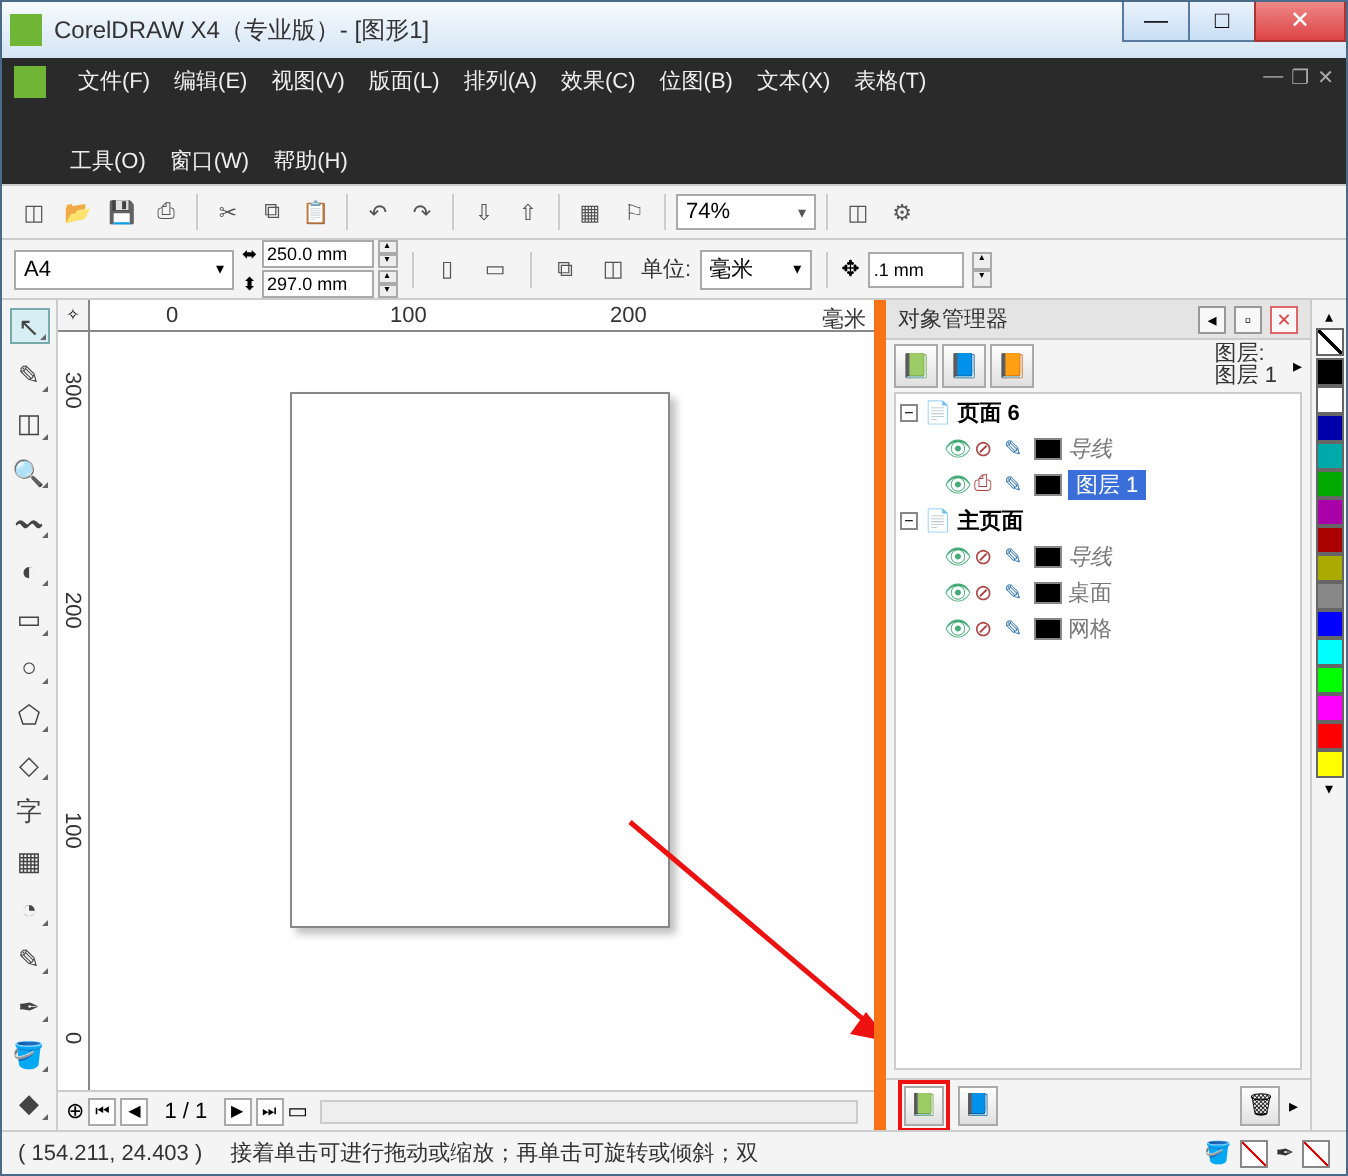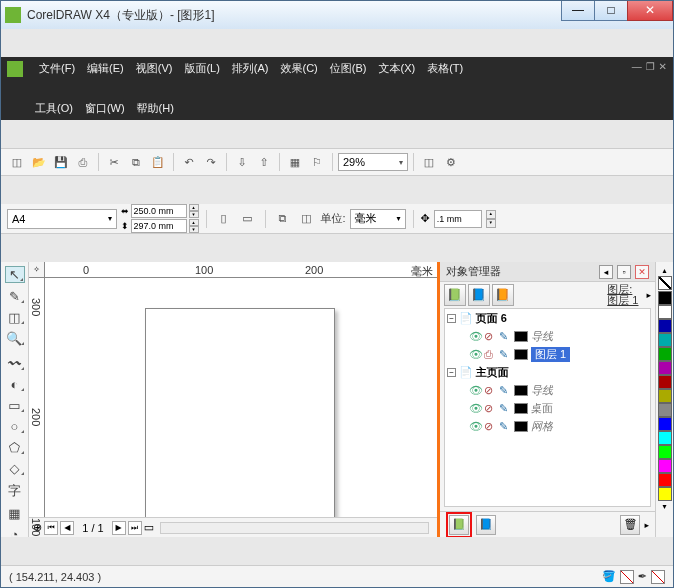--- a/index.html
+++ b/index.html
@@ -1,17 +1,17 @@
 <!DOCTYPE html>
 <html><head>
 <meta charset="utf-8">
 <style>
 * { margin: 0; padding: 0; box-sizing: border-box; font-family: "Microsoft YaHei", Arial, sans-serif; font-size: 11px; }
 body { background: #fff; }
-.window { width: 674px; height: 588px; border: 1px solid #4a6a8a; background: #e8e8e8; display: flex; flex-direction: column; overflow: hidden; gap: 28px; }
+.window { width: 674px; height: 588px; border: 1px solid #4a6a8a; background: #e8e8e8; display: flex; flex-direction: column; overflow: hidden; }
 .titlebar { height: 28px; background: linear-gradient(#f5fafe, #d5e5f5); display: flex; align-items: center; padding: 0 4px; position: relative; }
 .titlebar .app-icon { width: 16px; height: 16px; background: #6fb536; margin-right: 6px; }
 .titlebar .title { color: #333; font-size: 12px; }
 .win-controls { position: absolute; right: 0; top: 0; display: flex; }
 .win-controls div { width: 34px; height: 20px; border: 1px solid #5a7ba0; border-top: none; background: linear-gradient(#eaf2fb,#c8dff5); text-align: center; line-height: 18px; font-size: 12px; margin-left: -1px; }
 .win-controls .close { width: 46px; background: linear-gradient(#e88,#d44); color: #fff; border-color: #a33; }
 .menubar { background: #2a2a2a; padding: 4px 6px; display: flex; flex-wrap: wrap; gap: 12px; position: relative; }
 .menubar .menu-item { color: #eee; cursor: default; }
 .menubar .doc-icon { width: 16px; height: 16px; background: #6fb536; margin-right: 4px; }
 .menubar .doc-controls { position: absolute; right: 6px; top: 4px; display: flex; gap: 4px; }
@@ -38,29 +38,29 @@
 .canvas-area { flex: 1; display: flex; flex-direction: column; background: #fff; position: relative; overflow: hidden; }
 .ruler-h { height: 16px; background: #fff; border-bottom: 1px solid #888; position: relative; margin-left: 16px; font-size: 8px; color: #333; }
 .ruler-h .tick { position: absolute; top: 2px; }
 .ruler-corner { position: absolute; left: 0; top: 0; width: 16px; height: 16px; background: #f4f4f4; border-right: 1px solid #888; border-bottom: 1px solid #888; font-size: 8px; text-align: center; line-height: 16px; }
 .canvas-body { flex: 1; display: flex; }
 .ruler-v { width: 16px; background: #fff; border-right: 1px solid #888; position: relative; font-size: 8px; color: #333; }
 .ruler-v .tick { position: absolute; left: 1px; writing-mode: vertical-rl; }
 .canvas { flex: 1; background: #fff; position: relative; overflow: hidden; }
 .page { position: absolute; left: 100px; top: 30px; width: 190px; height: 268px; background: #fff; border: 1px solid #888; box-shadow: 3px 3px 4px rgba(0,0,0,.25); }
 .arrow-annotation { position: absolute; pointer-events: none; }
-.docker { width: 218px; background: #f4f4f4; border-left: 3px solid #f97316; display: flex; flex-direction: column; }
+.docker { width: 218px; background: #f4f4f4; border-left: 6px solid #f97316; display: flex; flex-direction: column; }
 .docker-title { height: 20px; background: #e4e4e4; display: flex; align-items: center; padding: 0 6px; justify-content: space-between; border-bottom: 1px solid #ccc; }
 .docker-title .ttl { color: #333; }
 .docker-title .ctrls { display: flex; gap: 4px; }
 .docker-title .ctrls span { width: 14px; height: 14px; border: 1px solid #999; background: #f8f8f8; text-align: center; line-height: 12px; font-size: 9px; }
 .docker-title .ctrls .ex { border-color: #d66; color: #d44; }
 .docker-tabs { height: 26px; display: flex; align-items: center; padding: 2px 4px; gap: 2px; }
 .dtab { width: 22px; height: 22px; border: 1px solid #aaa; background: linear-gradient(#fefefe,#e0e0e0); display: flex; align-items: center; justify-content: center; font-size: 12px; }
-.layer-info { margin-left: auto; font-size: 10px; line-height: 11px; color: #333; text-decoration: underline; }
+.layer-info { margin-left: auto; font-size: 10px; line-height: 11px; color: #333; }
 .docker-tree { flex: 1; background: #fff; border: 1px solid #ccc; margin: 0 4px 4px; overflow: auto; font-size: 11px; }
 .tree-row { display: flex; align-items: center; height: 18px; padding: 0 2px; gap: 3px; }
 .tree-row .exp { width: 9px; height: 9px; border: 1px solid #888; text-align: center; line-height: 7px; font-size: 8px; background: #fff; }
 .tree-row .bold { font-weight: bold; }
 .tree-sub { padding-left: 24px; display: flex; align-items: center; height: 18px; gap: 3px; }
 .eye { width: 12px; color: #4a7; font-size: 11px; }
 .prn { width: 12px; color: #a44; font-size: 11px; }
 .pen { width: 12px; color: #37a; font-size: 11px; }
 .sw { width: 14px; height: 11px; border: 1px solid #888; }
 .sw.black { background: #000; }
@@ -128,21 +128,21 @@
     <div class="tb-btn">↶</div>
     <div class="tb-btn">↷</div>
     <div class="tb-sep"></div>
     <div class="tb-btn">⇩</div>
     <div class="tb-btn">⇧</div>
     <div class="tb-sep"></div>
     <div class="tb-btn">▦</div>
     <div class="tb-btn">⚐</div>
     <div class="tb-sep"></div>
     <div class="zoom-input">
-      <span>29%</span>
+      <span>74%</span>
         <span class="dd">▾</span>
     </div>
     <div class="tb-sep"></div>
     <div class="tb-btn">◫</div>
     <div class="tb-btn">⚙</div>
   </div>
 
   <div class="propbar">
     <div class="paper-select">
       <span>A4</span>
@@ -299,21 +299,21 @@
           <span class="prn">⊘</span>
           <span class="pen">✎</span>
           <span class="sw black"></span>
           <span style="color:#777">桌面</span>
         </div>
         <div class="tree-sub">
           <span class="eye">👁</span>
           <span class="prn">⊘</span>
           <span class="pen">✎</span>
           <span class="sw black"></span>
-          <span style="font-style:italic;color:#777">网格</span>
+          <span style="color:#777">网格</span>
         </div>
       </div>
       <div class="docker-bottom">
         <div class="red-highlight">
           <div class="btn-sm">📗</div>
         </div>
         <div class="btn-sm">📘</div>
         <div style="flex:1"></div>
         <div class="btn-sm">🗑</div>
         <span style="font-size:9px">▸</span>
@@ -340,20 +340,21 @@
           <div class="cswatch" style="background: rgb(255, 0, 0);"></div>
           <div class="cswatch" style="background: rgb(255, 255, 0);"></div>
         </div>
       <span style="font-size:8px">▾</span>
     </div>
 
   </div>
 
   <div class="statusbar">
     <span>( 154.211, 24.403 )</span>
+    <span>接着单击可进行拖动或缩放；再单击可旋转或倾斜；双</span>
     <div class="color-ind">
       <span>🪣</span>
       <div class="none"></div>
       <span>✒</span>
       <div class="none"></div>
     </div>
   </div>
 
 </div>
 

